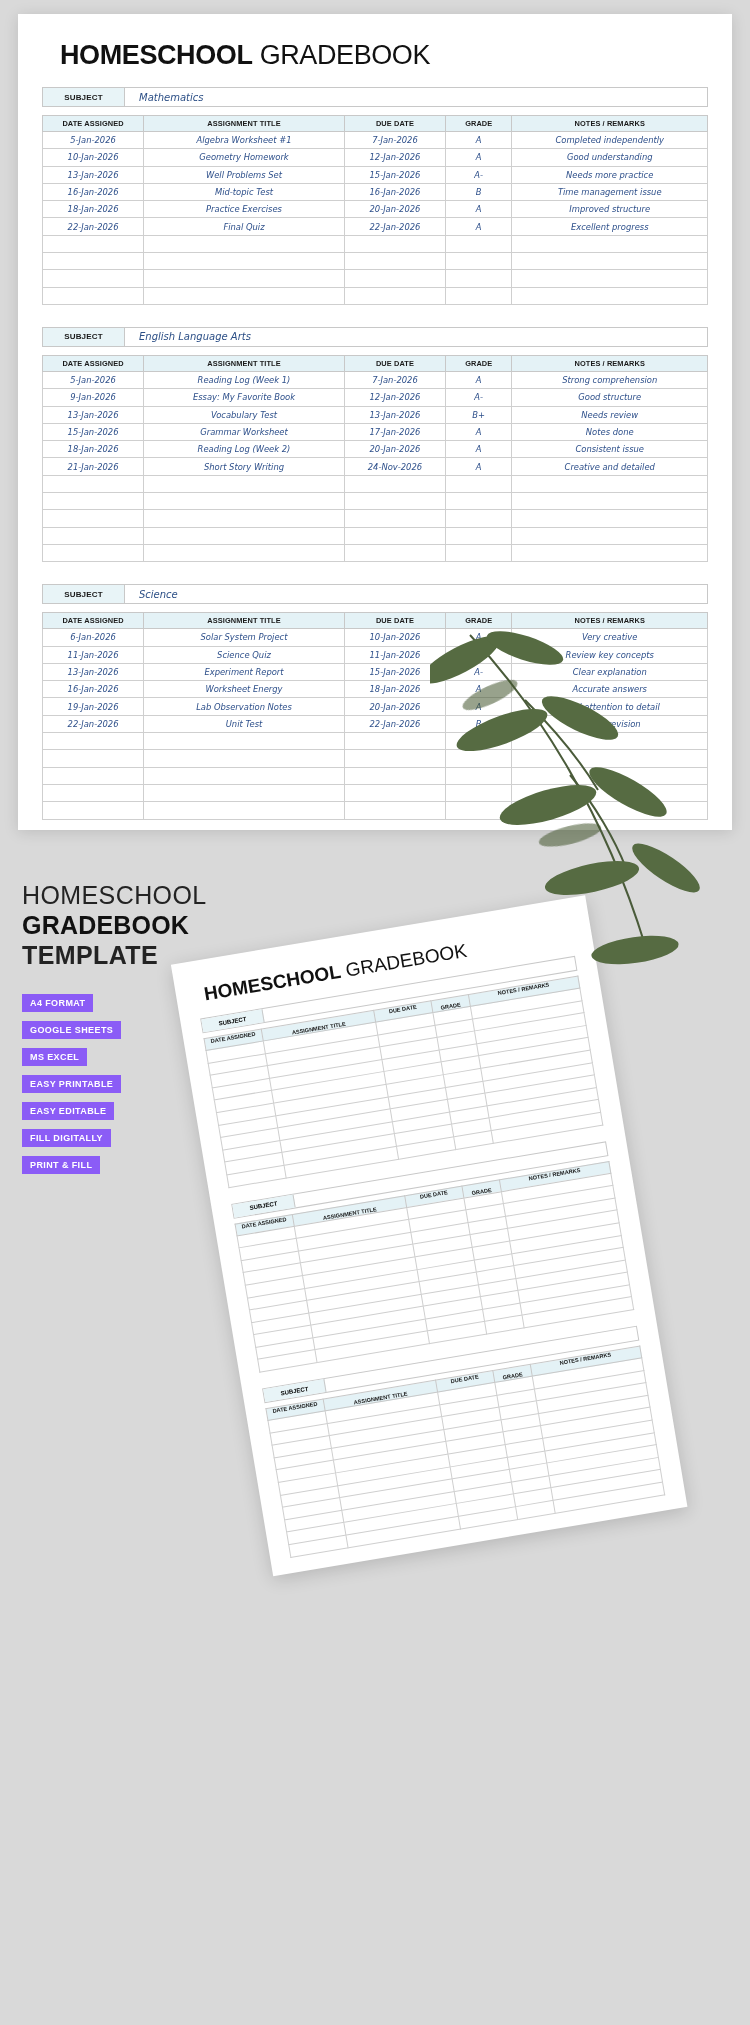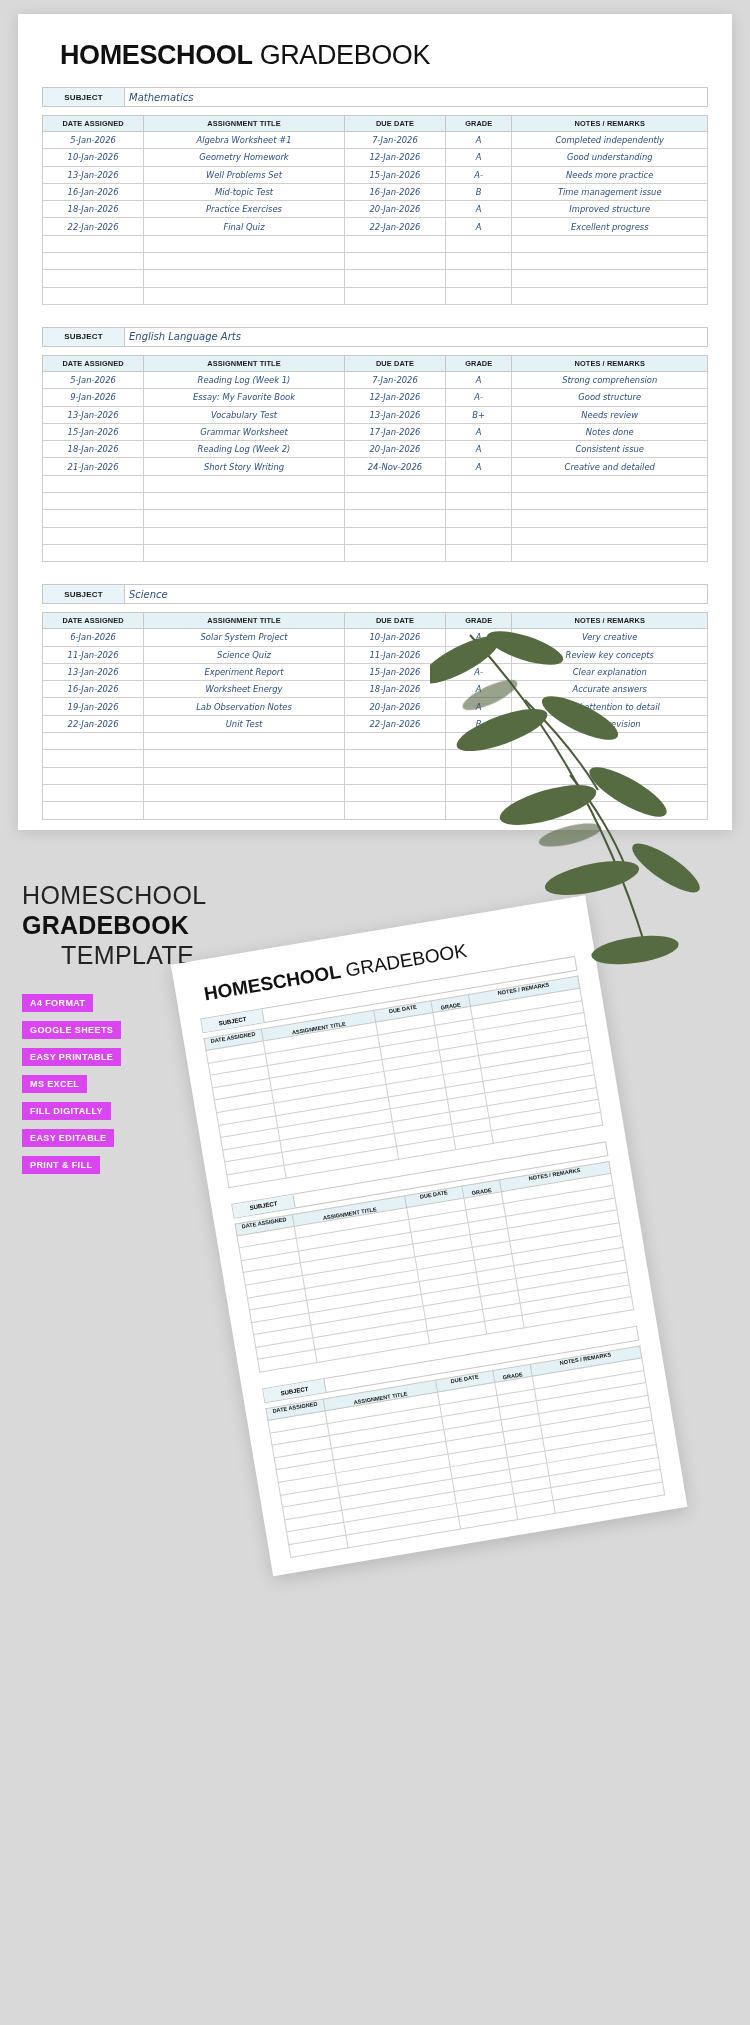--- a/index.html
+++ b/index.html
@@ -48,21 +48,21 @@
     color: #1a1a1a;
     display: flex;
     align-items: center;
     justify-content: center;
     letter-spacing: 0.2px;
   }
   .subject-value {
     flex: 1;
     display: flex;
     align-items: center;
-    padding-left: 4px;
+    padding-left: 14px;
     font-size: 10px;
     color: #2c4f86;
     font-family: "DejaVu Sans", sans-serif;
     font-style: italic;
   }
 
   
   table.grade-table {
     width: 100%;
     border-collapse: collapse;
@@ -114,27 +114,27 @@
   }
   .promo-line1 {
     font-size: 25px; font-weight: 300; color: #232323;
     letter-spacing: 0.4px; line-height: 30px;
   }
   .promo-line2 {
     font-size: 25px; font-weight: 700; color: #111111;
     letter-spacing: 0.2px; line-height: 30px;
   }
   .promo-line3 {
-    font-size: 25px; font-weight: 400; color: #232323;
-    letter-spacing: 0.4px; line-height: 30px; margin-left: 39px;
+    font-size: 25px; font-weight: 700; color: #232323;
+    letter-spacing: 0.4px; line-height: 30px;
   }
   .badges { margin-top: 22px; }
   .badge {
     display: inline-block;
-    background: #d946ef;
+    background: #8b5cf6;
     color: #ffffff;
     font-size: 9px;
     font-weight: 700;
     letter-spacing: 0.4px;
     padding: 4px 8px 4px 8px;
     margin-bottom: 7px;
     white-space: nowrap;
   }
   .badge-wrap { display: block; }
 
@@ -543,24 +543,24 @@
   </g>
 </svg>
 
 <div class="promo">
   <div class="promo-line1">HOMESCHOOL</div>
   <div class="promo-line2">GRADEBOOK</div>
   <div class="promo-line3">TEMPLATE</div>
   <div class="badges" id="badges-host">
       <span class="badge-wrap"><span class="badge">A4 FORMAT</span></span>
       <span class="badge-wrap"><span class="badge">GOOGLE SHEETS</span></span>
+      <span class="badge-wrap"><span class="badge">MS EXCEL</span></span>
       <span class="badge-wrap"><span class="badge">EASY PRINTABLE</span></span>
-      <span class="badge-wrap"><span class="badge">MS EXCEL</span></span>
+      <span class="badge-wrap"><span class="badge">EASY EDITABLE</span></span>
       <span class="badge-wrap"><span class="badge">FILL DIGITALLY</span></span>
-      <span class="badge-wrap"><span class="badge">EASY EDITABLE</span></span>
       <span class="badge-wrap"><span class="badge">PRINT &amp; FILL</span></span>
     </div>
 </div>
 
 <div class="sheet-tilt-wrap">
   <div class="sheet-tilt">
     <div class="tilt-title">
       <span class="t-bold">HOMESCHOOL</span>
       <span class="t-light">GRADEBOOK</span>
     </div>

